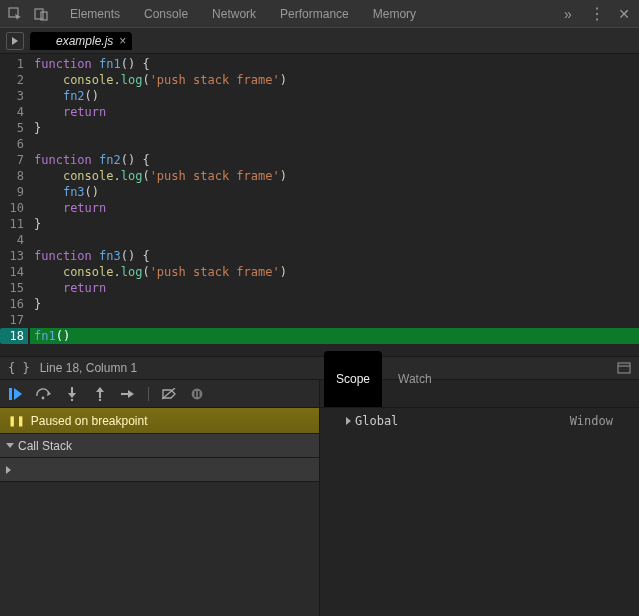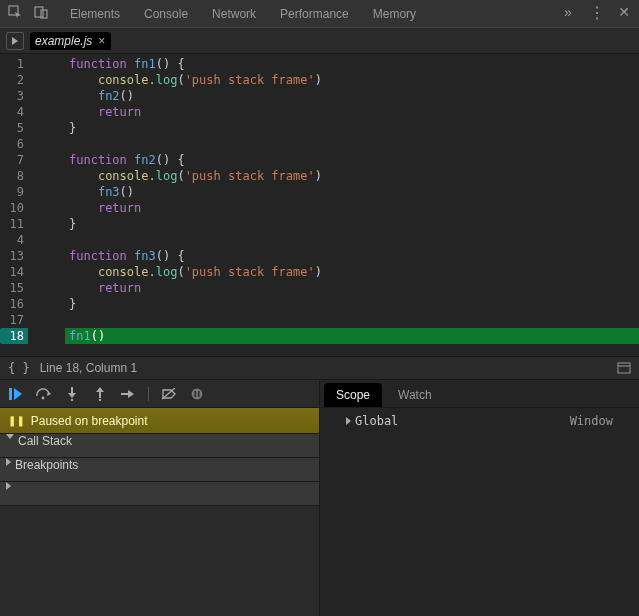--- a/index.html
+++ b/index.html
@@ -8,21 +8,21 @@
     height: 616px;
     background: #242424;
     font-family: -apple-system, BlinkMacSystemFont, "Segoe UI", Arial, sans-serif;
     font-size: 12px;
     color: #ccc;
     overflow: hidden;
   }
   
   .tabstrip {
     display: flex;
-    align-items: flex-end;
+    align-items: center;
     height: 28px;
     background: #333;
     border-bottom: 1px solid #444;
     padding: 6px 6px;
     gap: 8px;
   }
   .tabstrip .icon-btn {
     width: 18px; height: 18px;
     display: inline-flex;
     align-items: center;
@@ -73,21 +73,21 @@
     border: 1px solid #555;
     border-radius: 2px;
     color: #aaa;
     cursor: pointer;
   }
   .file-tab {
     display: inline-flex;
     align-items: center;
     background: #000;
     color: #ddd;
-    padding: 2px 6px 2px 5px;
+    padding: 2px 6px 2px 26px;
     border-radius: 4px 4px 0 0;
     font-style: italic;
     font-size: 12px;
     gap: 6px;
     cursor: pointer;
   }
   .file-tab .close {
     font-style: normal;
     color: #aaa;
     cursor: pointer;
@@ -119,21 +119,21 @@
     padding-right: 4px;
     margin-right: -4px;
   }
   .code {
     flex: 1;
     padding: 2px 0;
     line-height: 16px;
     white-space: pre;
     color: #ccc;
   }
-  .code .line { height: 16px; padding-left: 4px; margin-left: 35px; }
+  .code .line { height: 16px; padding-left: 4px; }
   .code .exec-line {
     background: #0c7a2a;
     color: #fff;
     position: relative;
   }
   .k  { color: #b176cc; } 
   .fn { color: #67a7e2; } 
   .obj{ color: #c9c98b; } 
   .mth{ color: #67cda0; } 
   .str{ color: #c97d57; } 
@@ -199,20 +199,21 @@
     align-items: center;
     padding: 0 8px;
     gap: 6px;
     font-weight: 500;
     border-bottom: 1px solid #191919;
   }
   .section-header {
     height: 24px;
     background: #383838;
     display: flex;
+    align-items: center;
     padding: 0 6px;
     gap: 4px;
     border-bottom: 1px solid #191919;
     cursor: pointer;
     color: #ccc;
   }
   .section-header .caret {
     width: 0; height: 0;
   }
   .caret-down {
@@ -250,21 +251,21 @@
   }
   .scope-tabs {
     height: 28px;
     display: flex;
     align-items: flex-end;
     border-bottom: 1px solid #191919;
     padding-left: 4px;
     gap: 4px;
   }
   .scope-tab {
-    padding: 5px 12px;
+    padding: 21px 12px;
     color: #999;
     cursor: pointer;
     font-size: 12px;
   }
   .scope-tab.active {
     background: #000;
     color: #eee;
     border-radius: 4px 4px 0 0;
   }
   .scope-body {
@@ -428,24 +429,20 @@
       <span>Paused on breakpoint</span>
     </div>
 
     <div class="section-header">
       <span class="caret caret-down"></span>
       <span>Call Stack</span>
     </div>
 
     <div class="section-header">
       <span class="caret caret-right"></span>
-      <span>Breakpoints</span>
-    </div>
-    <div class="section-header">
-      <span class="caret caret-right"></span>
     </div>
   </div>
 
   <div class="debug-right">
     <div class="scope-tabs">
       <div class="scope-tab active">Scope</div>
       <div class="scope-tab">Watch</div>
     </div>
     <div class="scope-body">
       <div class="row">

